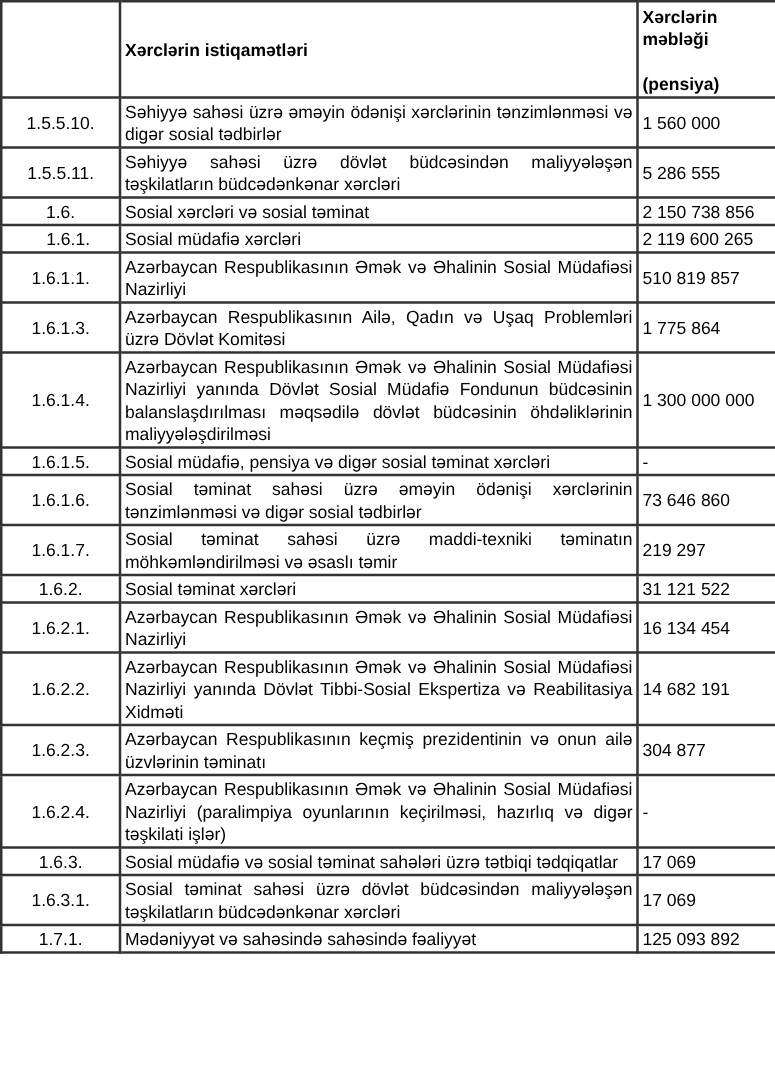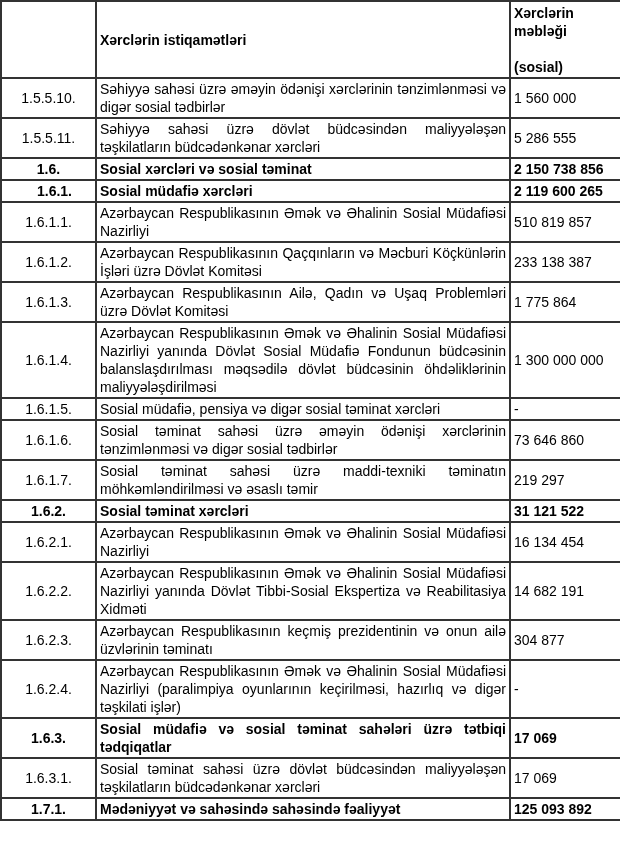--- a/index.html
+++ b/index.html
@@ -31,40 +31,40 @@
     overflow:hidden;
     font-weight:normal;
   }
   thead tr{height:77px;}
   th{font-weight:bold;text-align:left;}
   th.h-amt{vertical-align:top;padding-top:2px;}
   .amt-gap{height:18px;}
   td.code-cell{vertical-align:middle;text-align:center;}
   td.dir-cell{text-align:justify;}
   td.amt-cell{text-align:left;}
-  tr.bold td{font-weight:bold;}
+  tr.bold td{font-weight:normal;}
   td.indent{padding-left:15px;}
 </style>
 </head>
 <body>
 
 <table class="budget">
   <colgroup>
     <col class="c-code">
     <col class="c-dir">
     <col class="c-amt">
   </colgroup>
   <thead>
     <tr>
       <th class="h-code"></th>
       <th class="h-dir">Xərclərin istiqamətləri</th>
       <th class="h-amt">
         <div>Xərclərin məbləği</div>
         <div class="amt-gap"></div>
-        <div>(sosial)</div>
+        <div>(pensiya)</div>
       </th>
     </tr>
   </thead>
   <tbody id="rows-body">
       <tr>
         <td class="code-cell">1.5.5.10.</td>
         <td class="dir-cell">Səhiyyə sahəsi üzrə əməyin ödənişi xərclərinin tənzimlənməsi və digər sosial tədbirlər</td>
         <td class="amt-cell">1 560 000</td>
       </tr>
       <tr>
@@ -79,25 +79,20 @@
       </tr>
       <tr class="bold">
         <td class="code-cell indent">1.6.1.</td>
         <td class="dir-cell">Sosial müdafiə xərcləri</td>
         <td class="amt-cell">2 119 600 265</td>
       </tr>
       <tr>
         <td class="code-cell">1.6.1.1.</td>
         <td class="dir-cell">Azərbaycan Respublikasının Əmək və Əhalinin Sosial Müdafiəsi Nazirliyi</td>
         <td class="amt-cell">510 819 857</td>
-      </tr>
-      <tr>
-        <td class="code-cell">1.6.1.2.</td>
-        <td class="dir-cell">Azərbaycan Respublikasının Qaçqınların və Məcburi Köçkünlərin İşləri üzrə Dövlət Komitəsi</td>
-        <td class="amt-cell">233 138 387</td>
       </tr>
       <tr>
         <td class="code-cell">1.6.1.3.</td>
         <td class="dir-cell">Azərbaycan Respublikasının Ailə, Qadın və Uşaq Problemləri üzrə Dövlət Komitəsi</td>
         <td class="amt-cell">1 775 864</td>
       </tr>
       <tr>
         <td class="code-cell">1.6.1.4.</td>
         <td class="dir-cell">Azərbaycan Respublikasının Əmək və Əhalinin Sosial Müdafiəsi Nazirliyi yanında Dövlət Sosial Müdafiə Fondunun büdcəsinin balanslaşdırılması məqsədilə dövlət büdcəsinin öhdəliklərinin maliyyələşdirilməsi</td>
         <td class="amt-cell">1 300 000 000</td>

